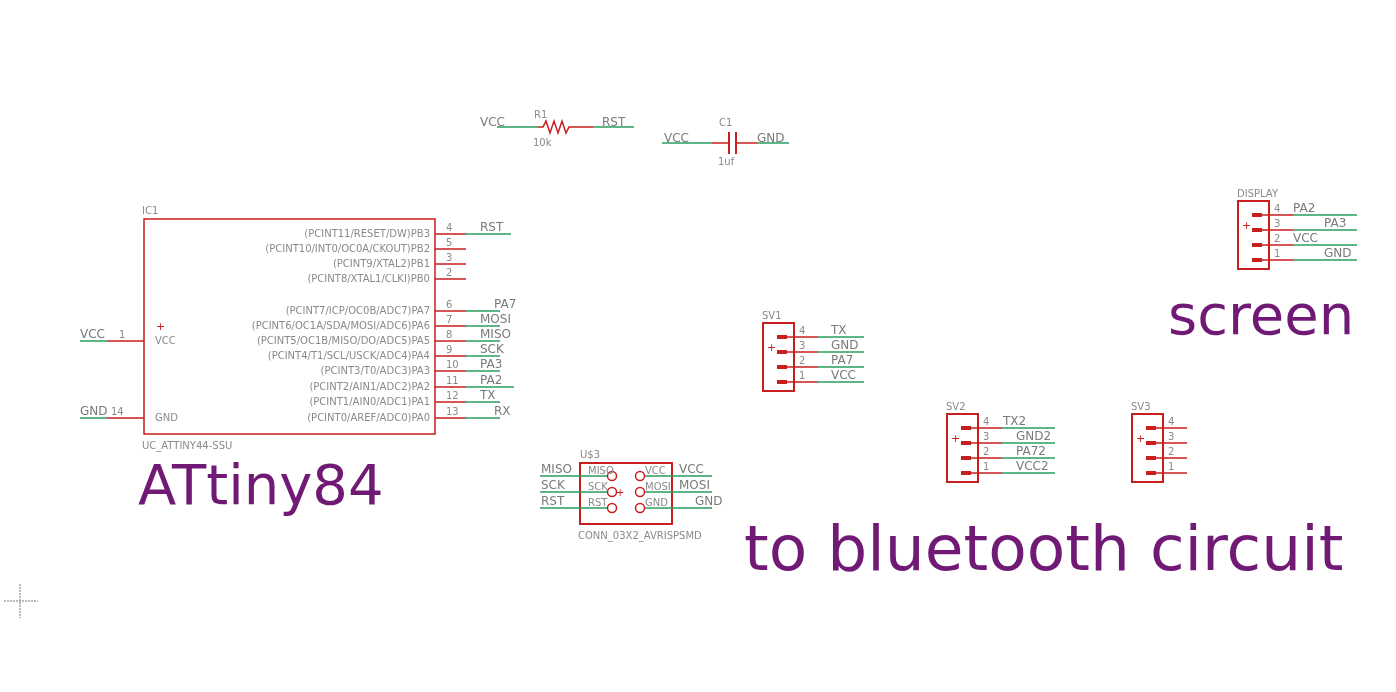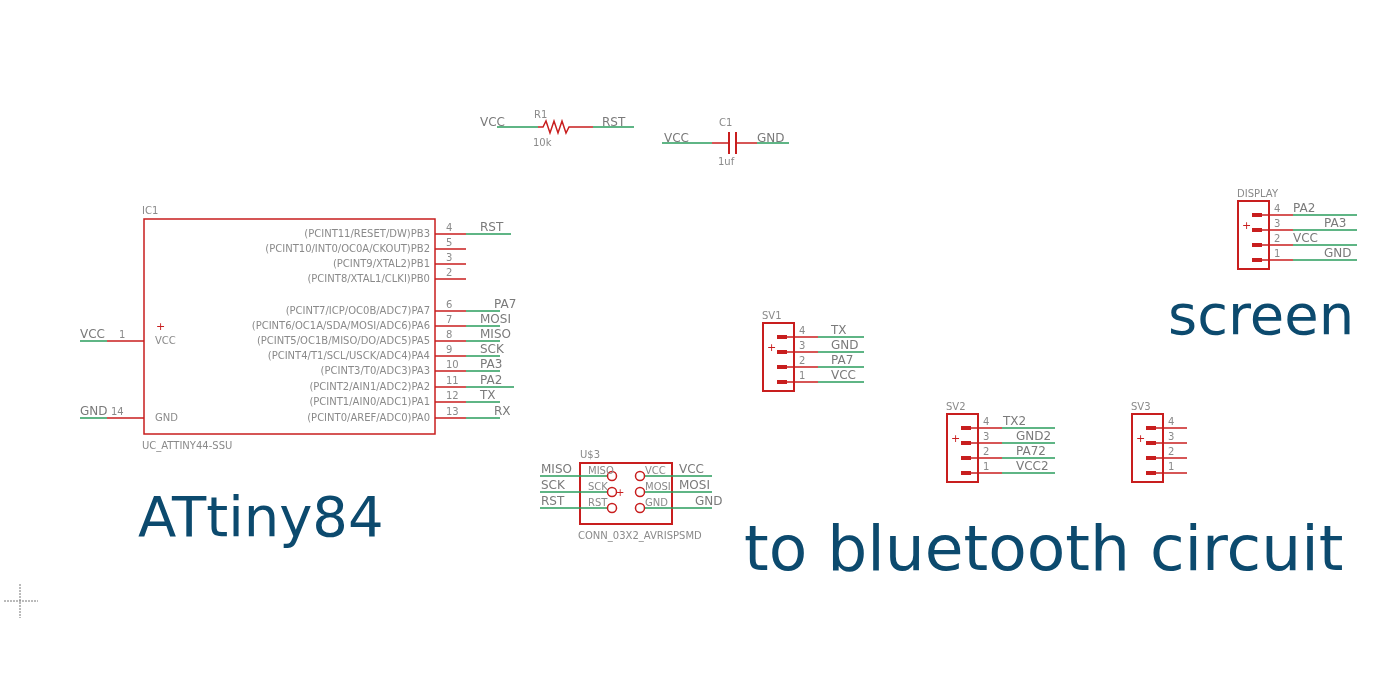--- a/index.html
+++ b/index.html
@@ -1,20 +1,20 @@
 <!DOCTYPE html>
 <html><head>
 <meta charset="utf-8">
 <style>
   html, body { margin:0; padding:0; background:#ffffff; }
   body { width:1396px; height:692px; position:relative; overflow:hidden; font-family:"DejaVu Sans", sans-serif; }
   #canvas { position:absolute; left:0; top:0; }
   .sch-text { font-family:"DejaVu Sans", sans-serif; fill:#8a8a8a; font-size:10px; }
   .sch-label { font-family:"DejaVu Sans", sans-serif; fill:#7a7a7a; font-size:12px; }
-  .big { position:absolute; font-family:"DejaVu Sans", sans-serif; color:#0c4a6e; }
+  .big { position:absolute; font-family:"DejaVu Sans", sans-serif; color:#701a75; }
 </style>
 </head>
 <body>
 
 <svg id="canvas" width="1396" height="692" xmlns="http://www.w3.org/2000/svg">
 
   <g>
     <text class="sch-text" x="142" y="214">IC1</text>
     <rect x="144" y="219" width="291" height="215" fill="none" stroke="#c81e1e" stroke-width="1.5"></rect>
     <text class="sch-text" x="142" y="449">UC_ATTINY44-SSU</text>
@@ -239,15 +239,15 @@
         <text x="1168" y="470" class="sch-text">1</text>
       </g>
     </g>
 
   <g>
     <line x1="4" y1="601" x2="38" y2="601" stroke="#777" stroke-width="1" stroke-dasharray="2,1"></line>
     <line x1="20" y1="584" x2="20" y2="618" stroke="#777" stroke-width="1" stroke-dasharray="2,1"></line>
   </g>
 </svg>
 
-<div class="big" style="left:138px;top:484px;font-size:56px;">ATtiny84</div>
+<div class="big" style="left:138px;top:452px;font-size:56px;">ATtiny84</div>
 <div class="big" style="left:1168px;top:282px;font-size:56px;">screen</div>
 <div class="big" style="left:744px;top:512px;font-size:63px;">to bluetooth circuit</div>
 
 </body></html>

